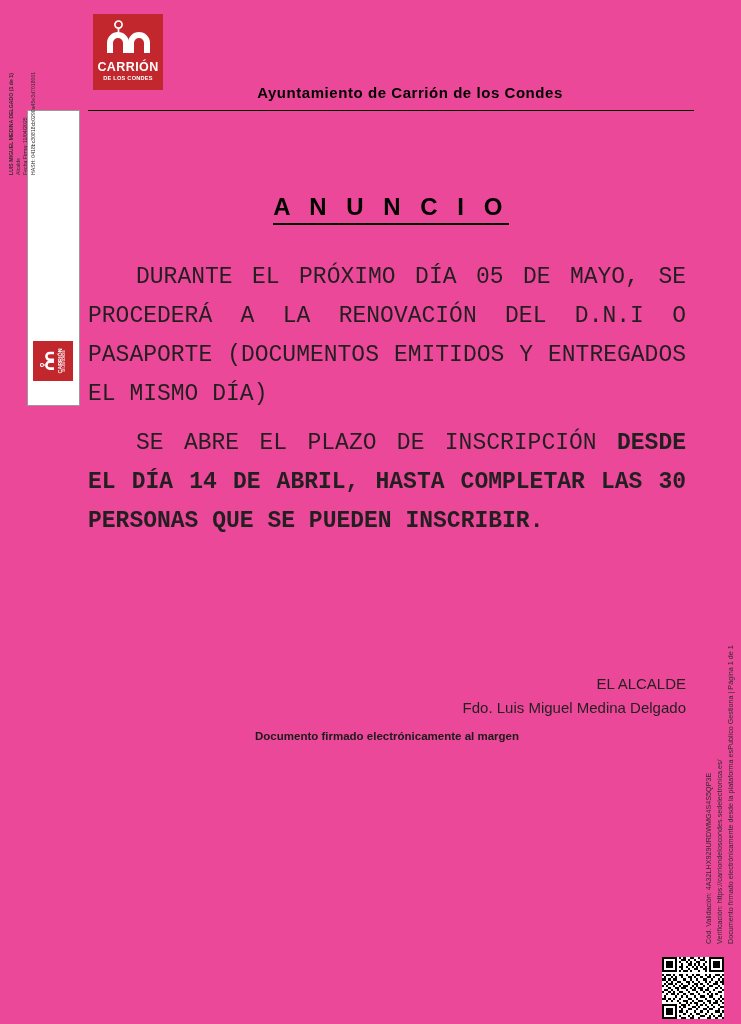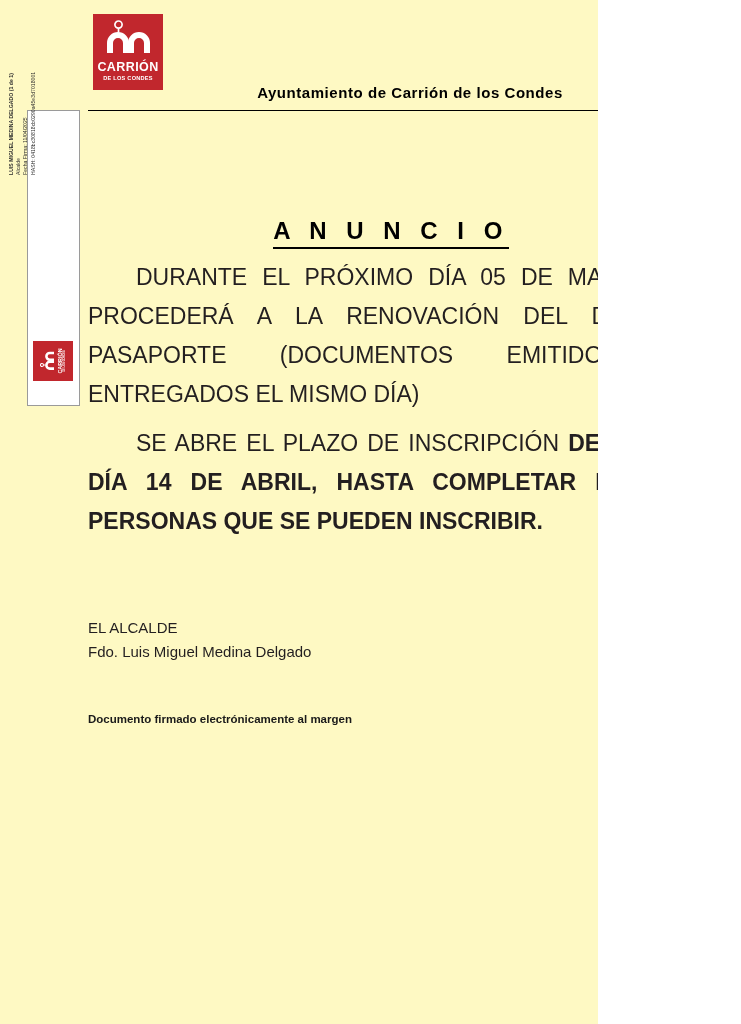--- a/index.html
+++ b/index.html
@@ -6,23 +6,23 @@
     margin: 0;
     padding: 0;
     background: #ffffff;
   }
   body {
     font-family: "Liberation Sans", sans-serif;
     color: #1a1a1a;
   }
   #page {
     position: relative;
-    width: 598px;
+    width: 741px;
     height: 1024px;
-    background: #fef9c3;
+    background: #ec4899;
     overflow: hidden;
   }
 
   
   .header-logo {
     position: absolute;
     left: 93px;
     top: 14px;
     width: 70px;
     height: 76px;
@@ -138,65 +138,64 @@
   .doc-title {
     position: absolute;
     left: 88px;
     top: 193px;
     width: 606px;
     text-align: center;
     font-size: 24px;
     font-weight: bold;
     letter-spacing: 6.5px;
     color: #000000;
-    margin-top: 24px;
   }
   .doc-title span {
     border-bottom: 2px solid #000000;
     padding-bottom: 3px;
   }
 
   .body-block {
     position: absolute;
     left: 88px;
     width: 598px;
     font-size: 23px;
     line-height: 39px;
     text-align: justify;
     color: #231f20;
   }
   .body-block p {
     margin: 0;
     text-indent: 48px;
   }
-  .body-block p.last-line-left { text-align-last: left; }
+  .body-block p.last-line-left { text-align-last: left; font-family: Liberation Mono, monospace; }
   .para1 { top: 258px; }
   .para2 { top: 424px; }
   .para3 { top: 531px; }
   .para2 b { font-weight: bold; }
 
   
   .sign-block {
     position: absolute;
     left: 88px;
-    top: 616px;
+    top: 672px;
     width: 598px;
-    text-align: left;
+    text-align: right;
     font-size: 15px;
     line-height: 24px;
     color: #231f20;
   }
   .sign-block .ln { display: block; }
 
   .efirma-note {
     position: absolute;
     left: 88px;
-    top: 713px;
+    top: 730px;
     width: 598px;
-    text-align: left;
+    text-align: center;
     font-size: 11.5px;
     font-weight: bold;
     color: #1a1a1a;
   }
 
   
   .verif-text {
     position: absolute;
     left: 703px;
     top: 944px;

